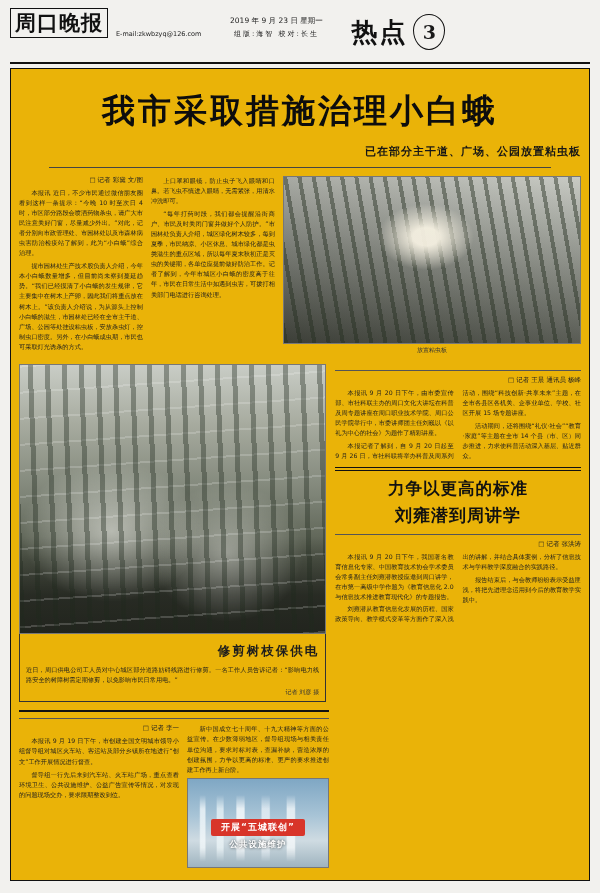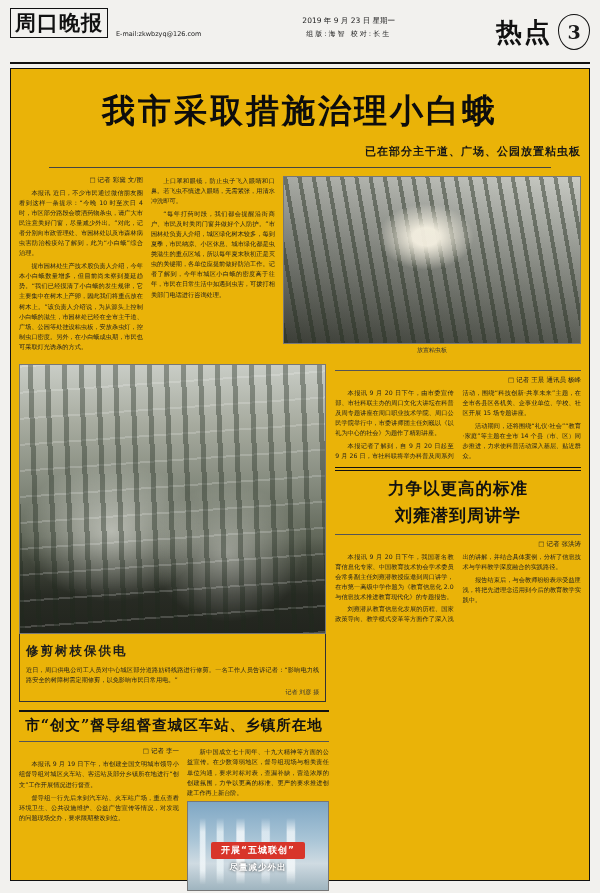--- a/index.html
+++ b/index.html
@@ -13,21 +13,21 @@
   .page{
     position:relative;
     width:600px;height:893px;
     background:#f2f1ee;
     box-sizing:border-box;
     padding:8px 10px 6px 10px;
   }
 
   
   .masthead{
-    display:flex;align-items:flex-start;justify-content:space-between;
+    display:flex;align-items:flex-start;
     height:52px;
     border-bottom:2px solid #111;
     padding-bottom:2px;
   }
   .mast-left{display:flex;align-items:flex-start;gap:8px;}
   .logo{
     font-family:"DejaVu Serif","Liberation Serif",serif;
     font-size:21px;font-weight:bold;letter-spacing:1px;
     color:#111;line-height:1.1;
     border:1px solid #111;padding:2px 4px 3px 4px;
@@ -149,21 +149,21 @@
 
   
   .mid{display:flex;gap:9px;margin-top:9px;}
   .mid-left{width:310px;}
   .mid-right{width:248px;}
   .bigcap-box{
     border:1px solid #333;border-top:none;padding:4px 6px 5px 6px;
     font-size:6.2px;line-height:1.6;text-align:justify;color:#1d1d1d;
   }
   .bigcap-title{
-    text-align:left;font-weight:bold;font-size:12.5px;letter-spacing:2px;
+    text-align:right;font-weight:bold;font-size:12.5px;letter-spacing:2px;
     margin:3px 0 4px 0;
   }
   .sign{text-align:right;font-size:6px;margin-top:2px;color:#333;}
 
   .rh-title{
     text-align:center;font-weight:bold;
     font-family:"DejaVu Serif","Liberation Serif",serif;
     font-size:16.5px;line-height:1.55;letter-spacing:1px;color:#111;
   }
   .rh-title .ln2{font-size:17px;}
@@ -270,38 +270,37 @@
           <p>本报讯 9 月 20 日下午，我国著名教育信息化专家、中国教育技术协会学术委员会常务副主任刘雍潜教授应邀到周口讲学，在市第一高级中学作题为《教育信息化 2.0 与信息技术推进教育现代化》的专题报告。</p>
           <p>刘雍潜从教育信息化发展的历程、国家政策导向、教学模式变革等方面作了深入浅出的讲解，并结合具体案例，分析了信息技术与学科教学深度融合的实践路径。</p>
           <p>报告结束后，与会教师纷纷表示受益匪浅，将把先进理念运用到今后的教育教学实践中。</p>
         </div>
       </div>
     </div>
 
     <div class="bottom">
       <div class="bot-left">
         <hr class="topline">
-        <div class="bl-title">市“创文”督导组督查城区车站、乡镇所在地</div>
         <hr class="hr-thin">
         <div class="bot-cols">
           <div style="width:160px;">
             <div class="byline">记者 李一</div>
             <div class="col">
               <p>本报讯 9 月 19 日下午，市创建全国文明城市领导小组督导组对城区火车站、客运站及部分乡镇所在地进行“创文”工作开展情况进行督查。</p>
               <p>督导组一行先后来到汽车站、火车站广场，重点查看环境卫生、公共设施维护、公益广告宣传等情况，对发现的问题现场交办，要求限期整改到位。</p>
             </div>
           </div>
           <div style="width:142px;">
             <div class="col">
               <p>新中国成立七十周年、十九大精神等方面的公益宣传。在少数薄弱地区，督导组现场与相关责任单位沟通，要求对标对表，查漏补缺，营造浓厚的创建氛围，力争以更高的标准、更严的要求推进创建工作再上新台阶。</p>
             </div>
             <div class="mini-photo ph-city">
               <div class="city-band">
                 <span class="city-tag">开展“五城联创”</span>
-                <span class="city-tag2">尽量减少外出</span>
+                <span class="city-tag2">公共设施维护</span>
               </div>
             </div>
           </div>
         </div>
       </div>
       <div class="bot-right"></div>
     </div>
 
   </div>
 </div>

